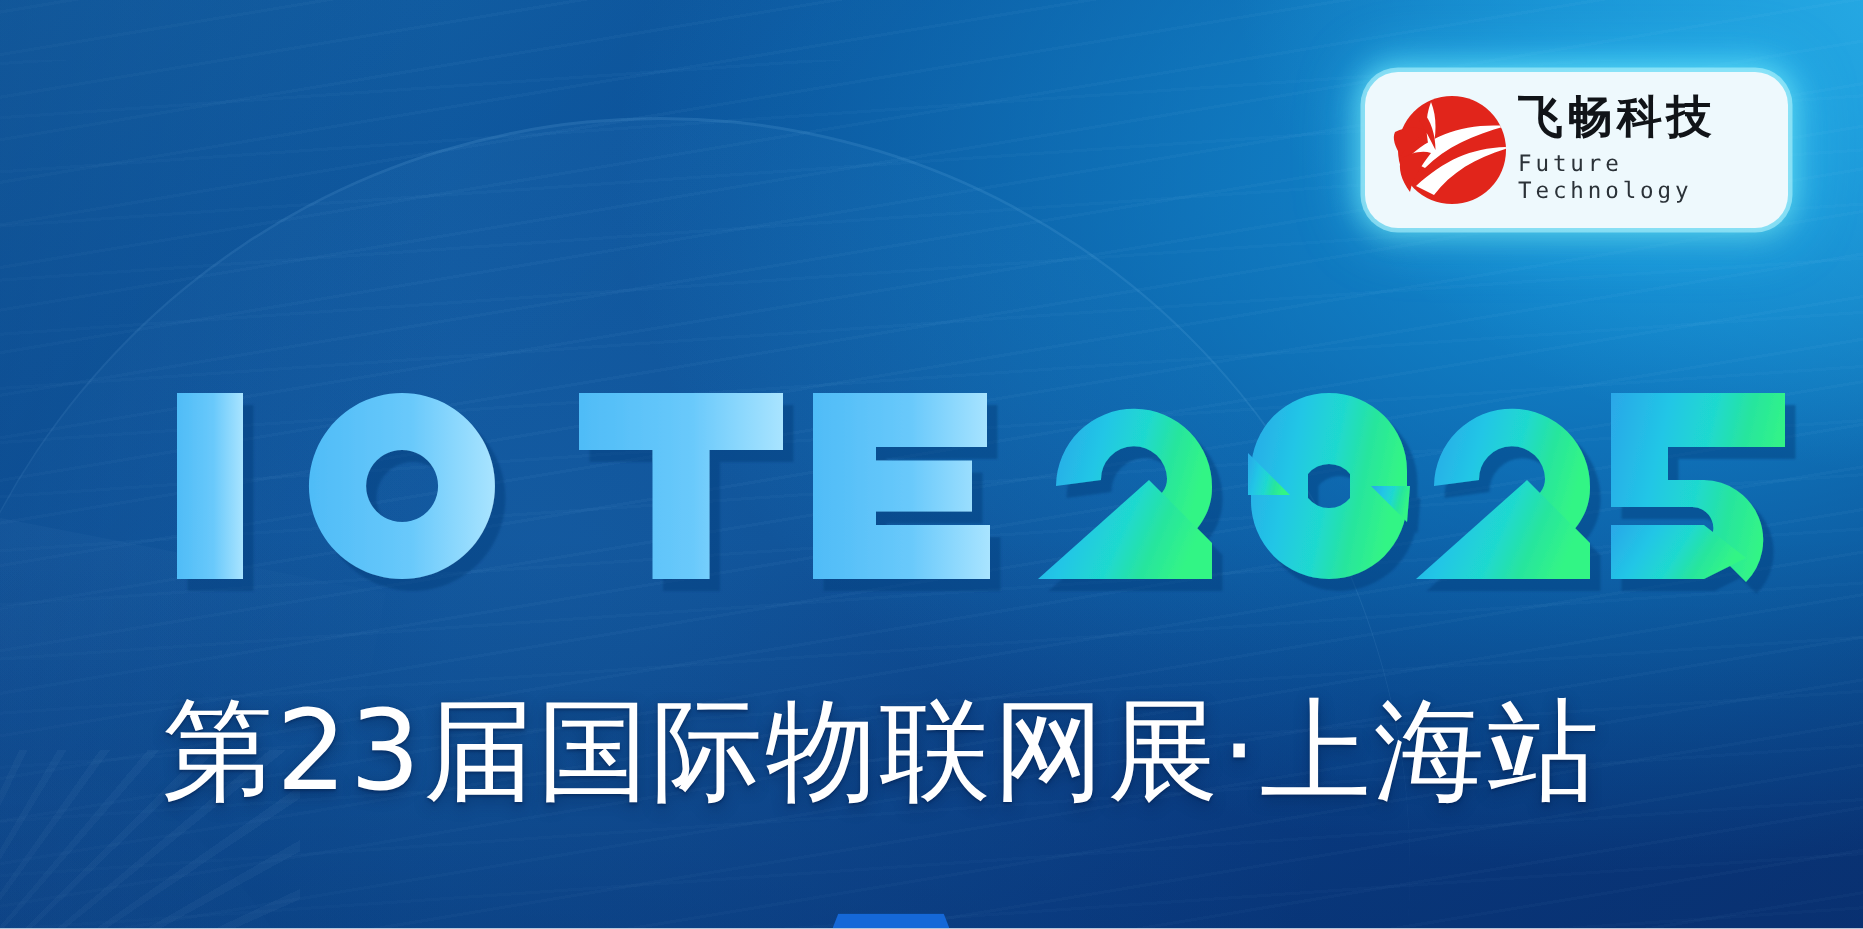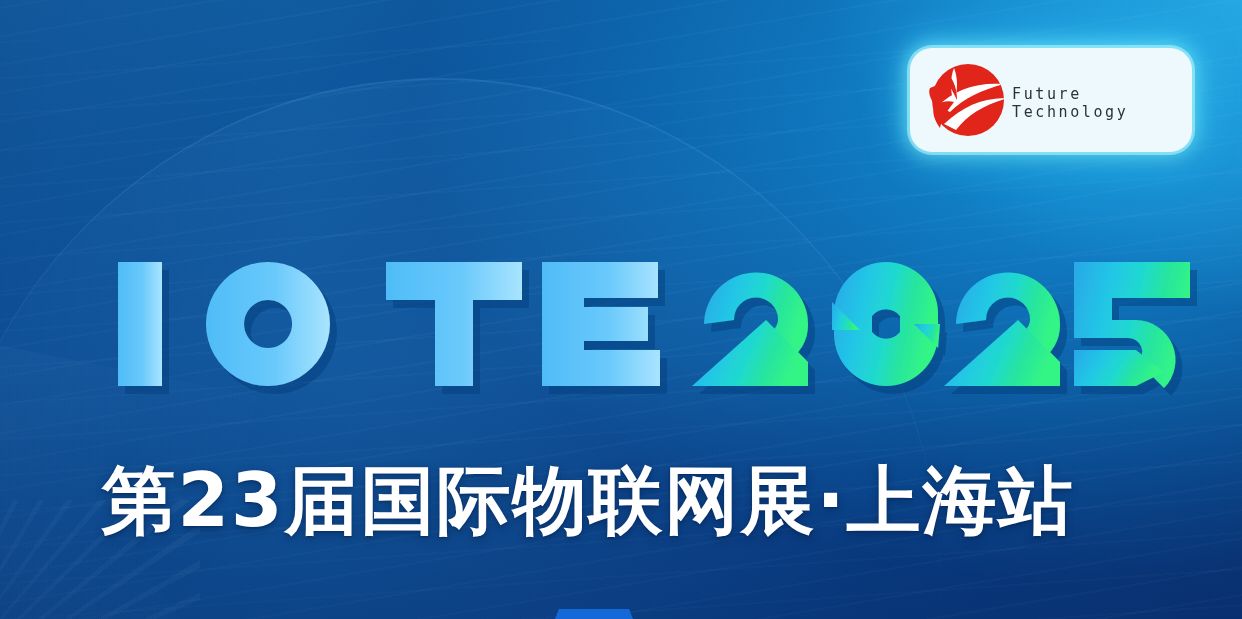--- a/index.html
+++ b/index.html
@@ -131,21 +131,21 @@
     position:absolute; left:118px; top:258px;
     width:964px; height:132px;
   }
   #wordmark svg { width:100%; height:100%; display:block; overflow:visible; }
 
   
   #subtitle {
     position:absolute; left:0; top:452px; width:1176px;
     text-align:center;
     font-family:"DejaVu Sans","Liberation Sans",sans-serif;
-    font-weight:700;
+    font-weight:400;
     font-size:74px;
     letter-spacing:2px;
     color:#ffffff;
     text-shadow:0 3px 10px rgba(3,28,74,0.45), 0 1px 2px rgba(3,28,74,0.5);
     white-space:nowrap;
   }
 </style>
 </head>
 <body>
 
@@ -174,20 +174,21 @@
       <g clip-path="url(#discClip)">
         <path d="M14 46 C30 30 52 22 80 24 C58 30 40 38 26 52 Z" fill="#ffffff"></path>
         <path d="M20 64 C40 46 58 38 84 38 C62 44 44 54 32 70 Z" fill="#ffffff"></path>
         <path d="M30 8 C34 18 34 30 30 44 C26 30 26 18 30 8 Z" fill="#ffffff"></path>
       </g>
       <path d="M6 28 C14 24 22 24 28 28 C22 32 14 36 10 44 C6 38 4 32 6 28 Z" fill="#e1251b"></path>
       <path d="M10 46 C16 42 24 40 30 42 C24 50 18 58 16 68 C10 60 8 52 10 46 Z" fill="#e1251b"></path>
       <path d="M24 14 C30 20 33 30 33 40 C30 34 26 26 22 20 Z" fill="#e1251b"></path>
     </svg>
     <div id="logo-text">
+      <div id="logo-cn">飞畅科技</div>
       <div id="logo-en">Future Technology</div>
     </div>
   </div>
 
   <div id="wordmark">
     <svg viewBox="0 0 964 132" preserveAspectRatio="none" aria-hidden="true">
       <defs>
         <linearGradient id="gBrand" x1="0" y1="0" x2="1" y2="0">
           <stop offset="0" stop-color="#4fbcf7"></stop>
           <stop offset="0.55" stop-color="#69c9fb"></stop>

